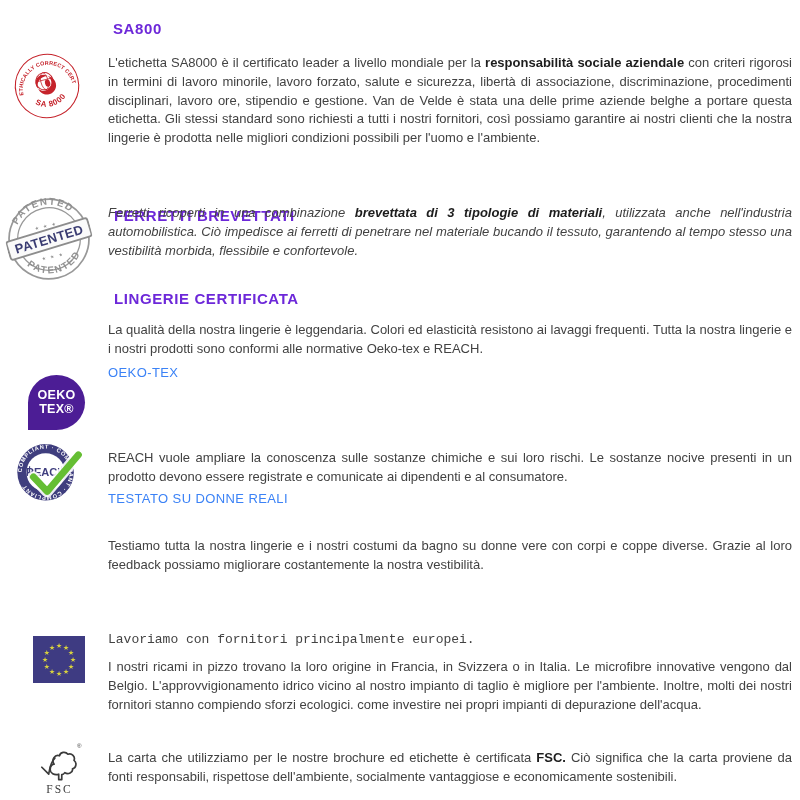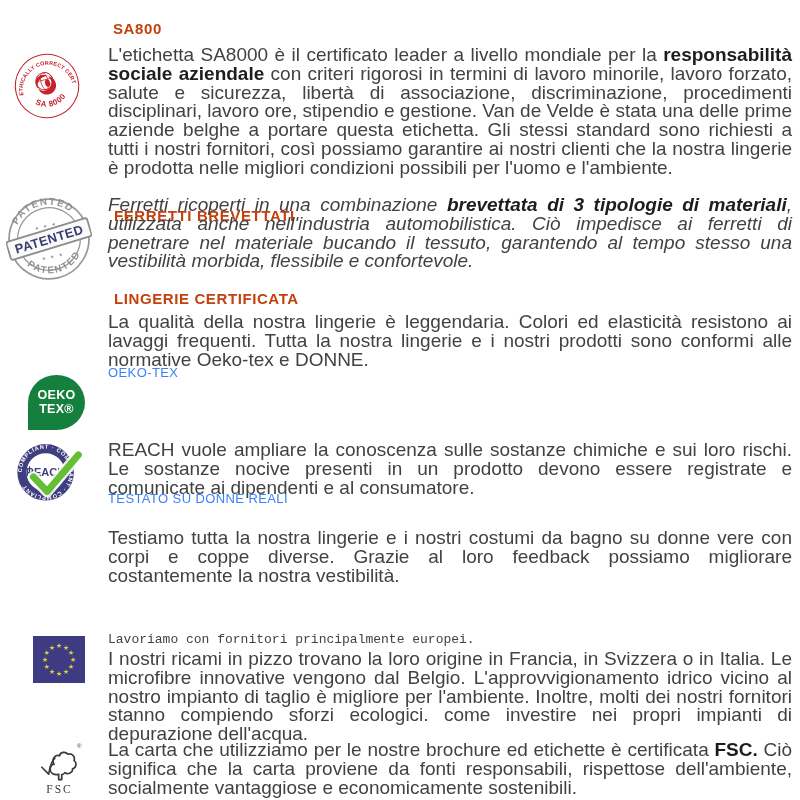--- a/index.html
+++ b/index.html
@@ -2,28 +2,29 @@
 <html><head>
 <meta charset="utf-8">
 <style>
   html,body { margin:0; padding:0; background:#ffffff; }
   .page {
     position:relative; width:800px; height:800px; background:#ffffff;
     font-family:"Liberation Sans", sans-serif; color:#424242; overflow:hidden;
   }
   .abs { position:absolute; }
   .h1 {
-    font-size:15px; font-weight:bold; color:#c2410c; letter-spacing:0.6px;
+    font-size:15px; font-weight:bold; color:#6d28d9; letter-spacing:0.6px;
   }
   .sub {
     font-size:13px; font-weight:normal; color:#3b82f6; letter-spacing:0.4px;
   }
   .para {
-    font-size:19px; line-height:18.8px; text-align:justify; color:#424242;
+    font-size:13px; line-height:18.8px; text-align:justify; color:#424242;
     width:684px;
+    margin-top:8px;
   }
   .para .bold { font-weight:bold; color:#1d1d1d; }
   .intro { font-size:13px; line-height:18.8px; color:#424242;font-family:Liberation Mono, monospace; }
   .badge { position:absolute; }
   .oeko-badge {
     display:flex; flex-direction:column; align-items:center; justify-content:center;
     border-radius:50% 50% 50% 0;
     color:#ffffff; font-weight:bold; font-size:12.5px; line-height:13.5px;
     letter-spacing:0.3px; text-align:center;
   }
@@ -88,23 +89,23 @@
         <rect x="1" y="43" width="108" height="24" rx="3" fill="#fafafa" stroke-width="2.4" stroke="#8d8d8d"></rect>
         <text x="55" y="61" text-anchor="middle" font-size="16.5" font-weight="bold" letter-spacing="0.5" fill="#3A3C72">PATENTED</text>
       </g>
     </svg>
   </div>
 
   <div class="abs h1" style="left:114px; top:175px;margin-top:32px;">FERRETTI BREVETTATI</div>
   <div class="abs para" style="left:108px; top:196px;font-style:italic;"><span>Ferretti ricoperti in una combinazione </span><span class="bold">brevettata di 3 tipologie di materiali</span><span>, utilizzata anche nell'industria automobilistica. Ciò impedisce ai ferretti di penetrare nel materiale bucando il tessuto, garantendo al tempo stesso una vestibilità morbida, flessibile e confortevole.</span></div>
 
   <div class="abs h1" style="left:114px; top:290px;">LINGERIE CERTIFICATA</div>
-  <div class="abs para" style="left:108px; top:313px;"><span>La qualità della nostra lingerie è leggendaria. Colori ed elasticità resistono ai lavaggi frequenti. Tutta la nostra lingerie e i nostri prodotti sono conformi alle normative Oeko-tex e DONNE.</span></div>
+  <div class="abs para" style="left:108px; top:313px;"><span>La qualità della nostra lingerie è leggendaria. Colori ed elasticità resistono ai lavaggi frequenti. Tutta la nostra lingerie e i nostri prodotti sono conformi alle normative Oeko-tex e REACH.</span></div>
 
-  <div class="badge oeko-badge" style="left: 28px; top: 375px; width: 57px; height: 55px; background: #15803d;">
+  <div class="badge oeko-badge" style="left: 28px; top: 375px; width: 57px; height: 55px; background: #4c1d95;">
     <span>OEKO</span>
     <span>TEX®</span>
   </div>
 
   <div class="abs sub" style="left:108px; top:365px;">OEKO-TEX</div>
 
   <div class="badge" style="left:12px; top:437px; width:84px; height:74px;">
     <svg viewBox="0 0 110 95" width="84" height="73">
       <defs>
         <path id="reach-ring" d="M 13,46 A 31,31 0 1 1 75,46 A 31,31 0 1 1 13,46" fill="none"></path>

